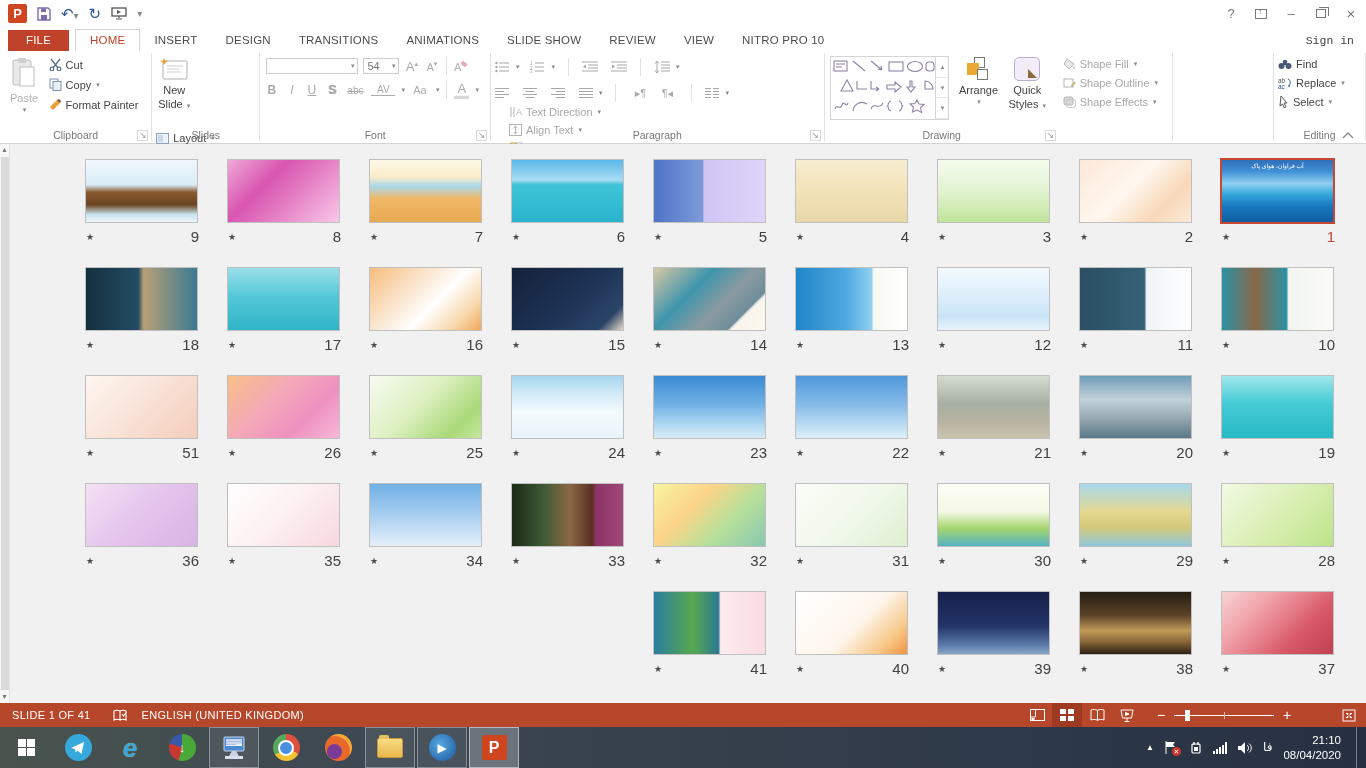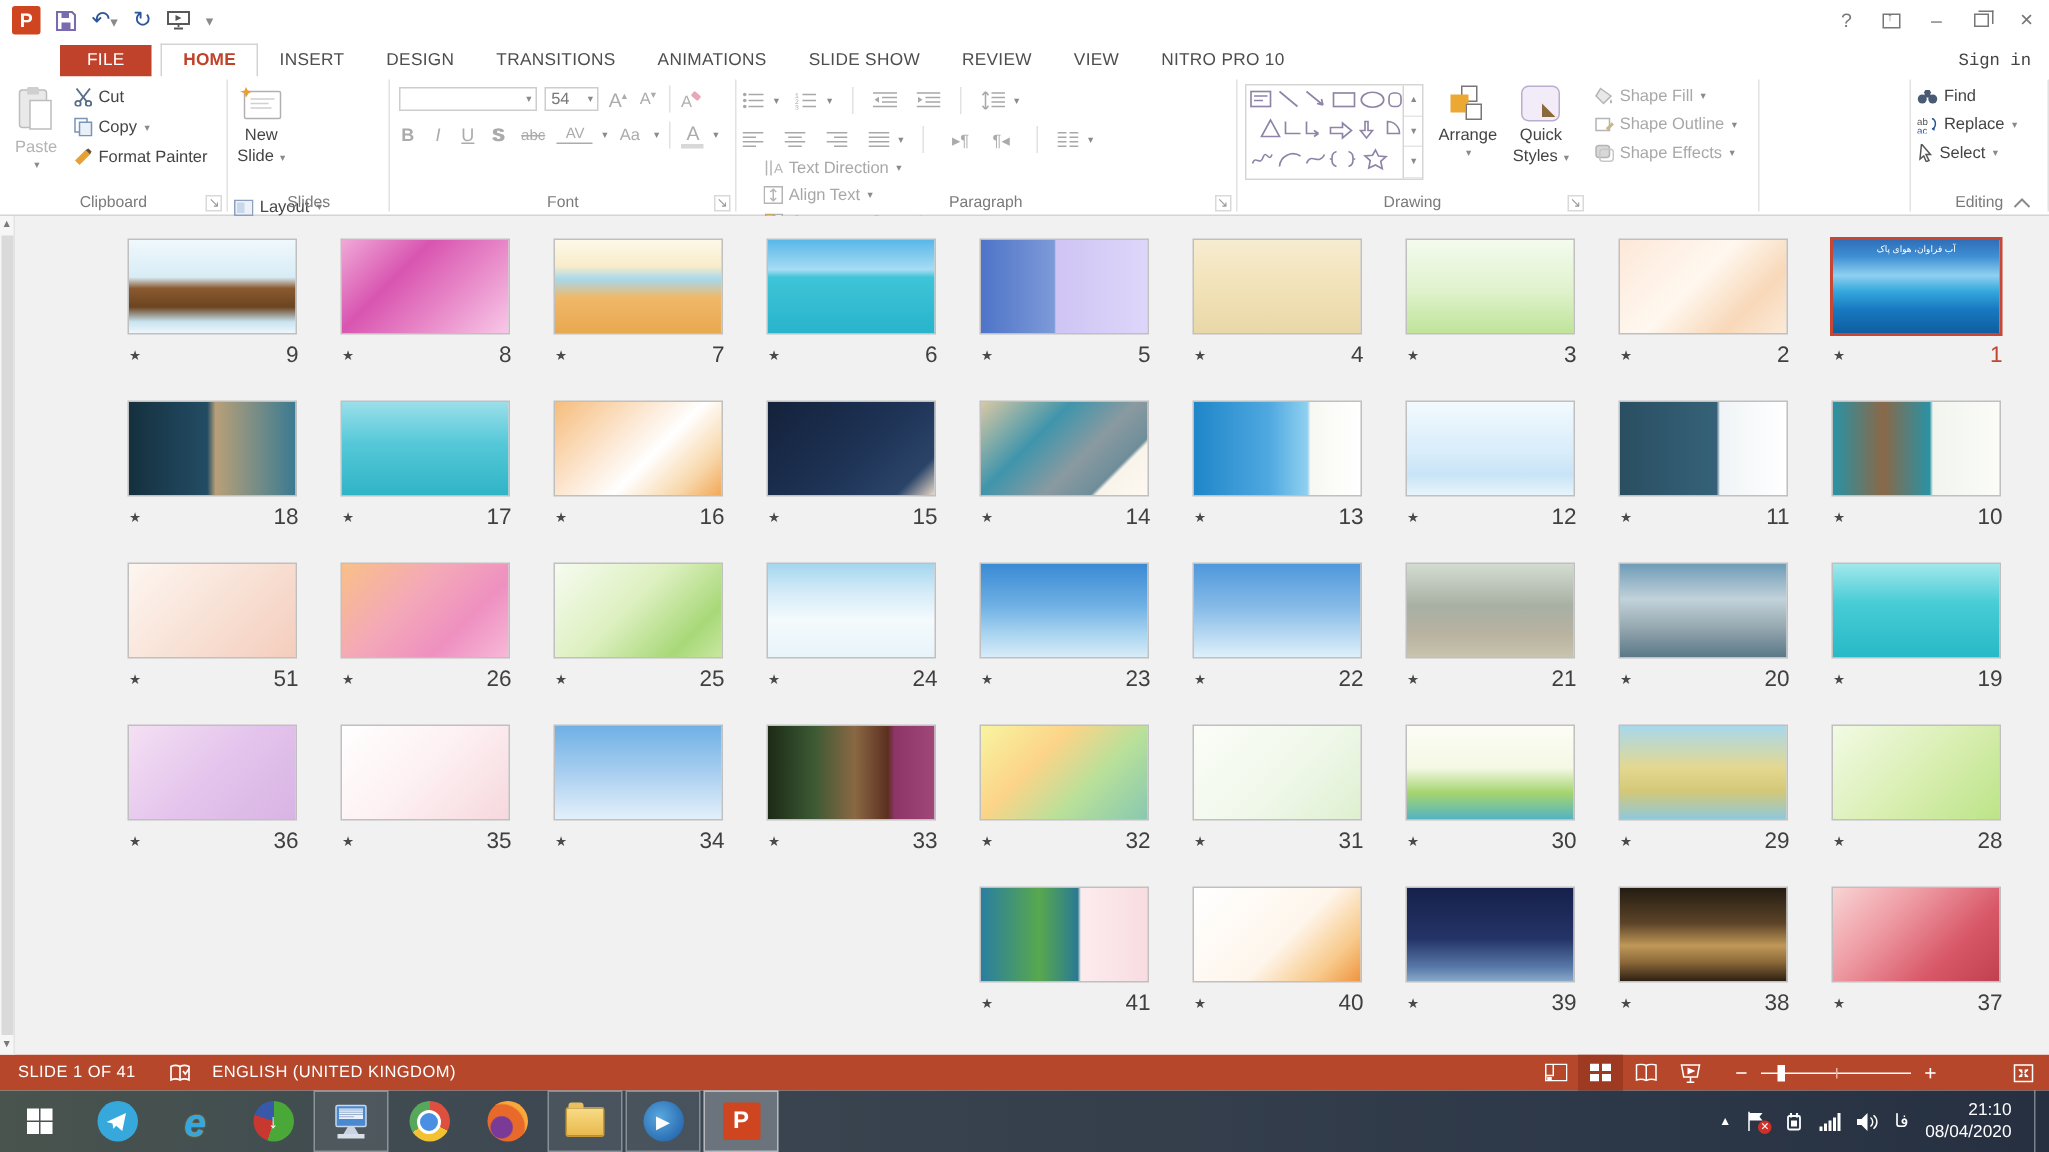--- a/index.html
+++ b/index.html
@@ -17,22 +17,22 @@
   .wincons { margin-left:auto; display:flex; align-items:center; gap:0; }
   .wincons > div { width:30px; height:26px; display:flex; align-items:center; justify-content:center; color:#777; font-size:13px; }
   .restore-box { width:10px; height:9px; border:1px solid #777; position:relative; }
   .restore-box:before { content:""; position:absolute; left:2px; top:-3px; width:9px; height:8px; border:1px solid #777; border-bottom:none; border-left:none; }
   .ribopt-box { width:12px; height:10px; border:1px solid #777; position:relative; }
   .ribopt-box:after { content:"↑"; position:absolute; top:-3px; left:2px; font-size:8px; color:#777; }
 
   
   .tabrow { height:23px; background:#fff; display:flex; align-items:flex-end; padding-left:8px; position:relative; }
   .tab { font-size:11.5px; color:#4d4d4d; padding:4px 14px 5px; letter-spacing:.2px; cursor:default; }
-  .tab.file { background:#C0422A; color:#fff; padding:4px 18px 5px; margin-right:6px;margin-left:32px; }
-  .tab.active { background:#fff; color:#C0422A; border:1px solid #d4d4d4; border-bottom:none;font-weight:bold; }
+  .tab.file { background:#C0422A; color:#fff; padding:4px 18px 5px; margin-right:6px; }
+  .tab.active { background:#fff; color:#C0422A; border:1px solid #d4d4d4; border-bottom:none; }
   .signin { margin-left:auto; font-size:11.5px; color:#444; padding-right:12px; padding-bottom:4px;font-family:Liberation Mono, monospace; }
 
   
   .ribbon { height:93px; background:#fff; border-bottom:1px solid #d4d4d4; display:flex; position:relative; }
   .rgroup { position:relative; height:100%; padding:3px 4px 16px; }
   .rsep { width:1px; background:#e2e2e2; margin:2px 0; }
   .glabel { position:absolute; bottom:2px; left:0; right:0; text-align:center; font-size:10.5px; color:#7a7a7a; }
   .launcher { position:absolute; bottom:2px; right:3px; font-size:9px; color:#9a9a9a; border:1px solid #d9d9d9; width:11px; height:11px; line-height:9px; text-align:center; }
   .bigbtn { display:inline-flex; flex-direction:column; align-items:center; justify-content:flex-start; height:74px; padding:3px 6px; vertical-align:top; }
   .bigbtn .blab { font-size:11px; color:#444; text-align:center; line-height:1.25; margin-top:3px; }

